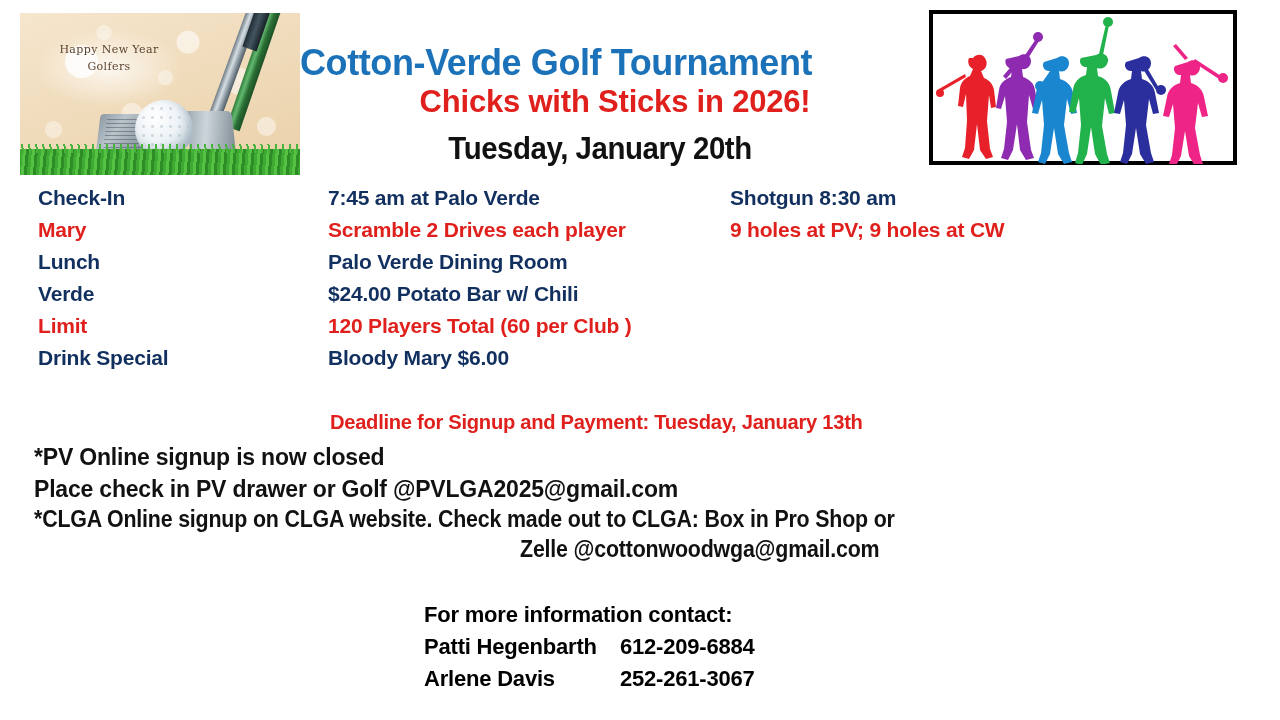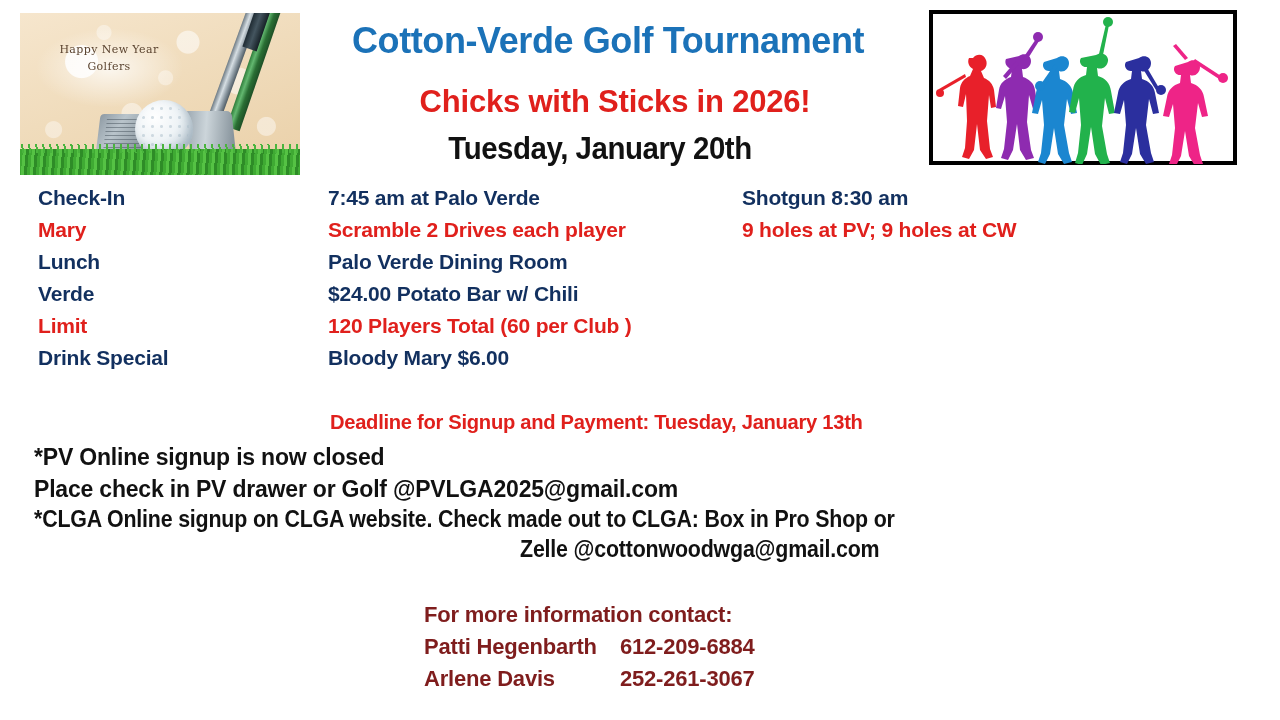--- a/index.html
+++ b/index.html
@@ -115,29 +115,27 @@
     position: absolute;
     left: 929px; top: 10px;
     width: 308px; height: 155px;
     background: #ffffff;
     border: 4px solid #000000;
   }
   .golfers { position: absolute; inset: 0; }
 
   
   .title-main {
-    position: absolute; left: 300px; top: 20px; width: 600px;
-    text-align: center;
+    position: absolute; left: 300px; top: 42px; width: 600px;
     font-family: "Liberation Sans", sans-serif;
     font-weight: 700;
     font-size: 36px;
     letter-spacing: -0.4px;
     color: #1b72b8;
     white-space: nowrap;
-    padding-left: 16px;
   }
   .title-sub {
     position: absolute; left: 300px; top: 84px; width: 600px;
     text-align: center;
     font-weight: 700;
     font-size: 31px;
     letter-spacing: -0.2px;
     color: #e0201c;
     white-space: nowrap;
     margin-left: 15px;
@@ -159,21 +157,21 @@
   .cell {
     position: absolute;
     font-weight: 700;
     font-size: 21px;
     letter-spacing: -0.2px;
     white-space: nowrap;
     top: 0;
   }
   .c-label { left: 38px; }
   .c-value { left: 328px; }
-  .c-extra { left: 730px; margin-left: 12px; }
+  .c-extra { left: 730px; }
   .navy { color: #12305f; }
   .red  { color: #e0201c; }
 
   
   .deadline {
     position: absolute; left: 330px; top: 410px;
     font-weight: 700; font-size: 21px;
     color: #e0201c;
     letter-spacing: -0.3px;
     transform: scaleX(0.96);
@@ -190,21 +188,21 @@
   .sl-1 { left: 34px; top: 444px; font-size: 23px; }
   .sl-2 { left: 34px; top: 476px; font-size: 23px; }
   .sl-3 { left: 34px; top: 506px; font-size: 23px; transform: scaleX(0.93); transform-origin: left center; }
   .sl-4 { left: 520px; top: 536px; font-size: 23px; transform: scaleX(0.93); transform-origin: left center; }
 
   
   .contact { position: absolute; left: 424px; top: 602px; }
   .contact-line {
     font-weight: 700;
     font-size: 22px;
-    color: #7f1d1d;
+    color: #000000;
     letter-spacing: -0.2px;
     height: 32px;
     white-space: nowrap;
     position: relative;
   }
   .contact-name { display: inline-block; width: 196px; }
   .contact-phone { display: inline-block; }
 </style>
 </head>
 <body>

